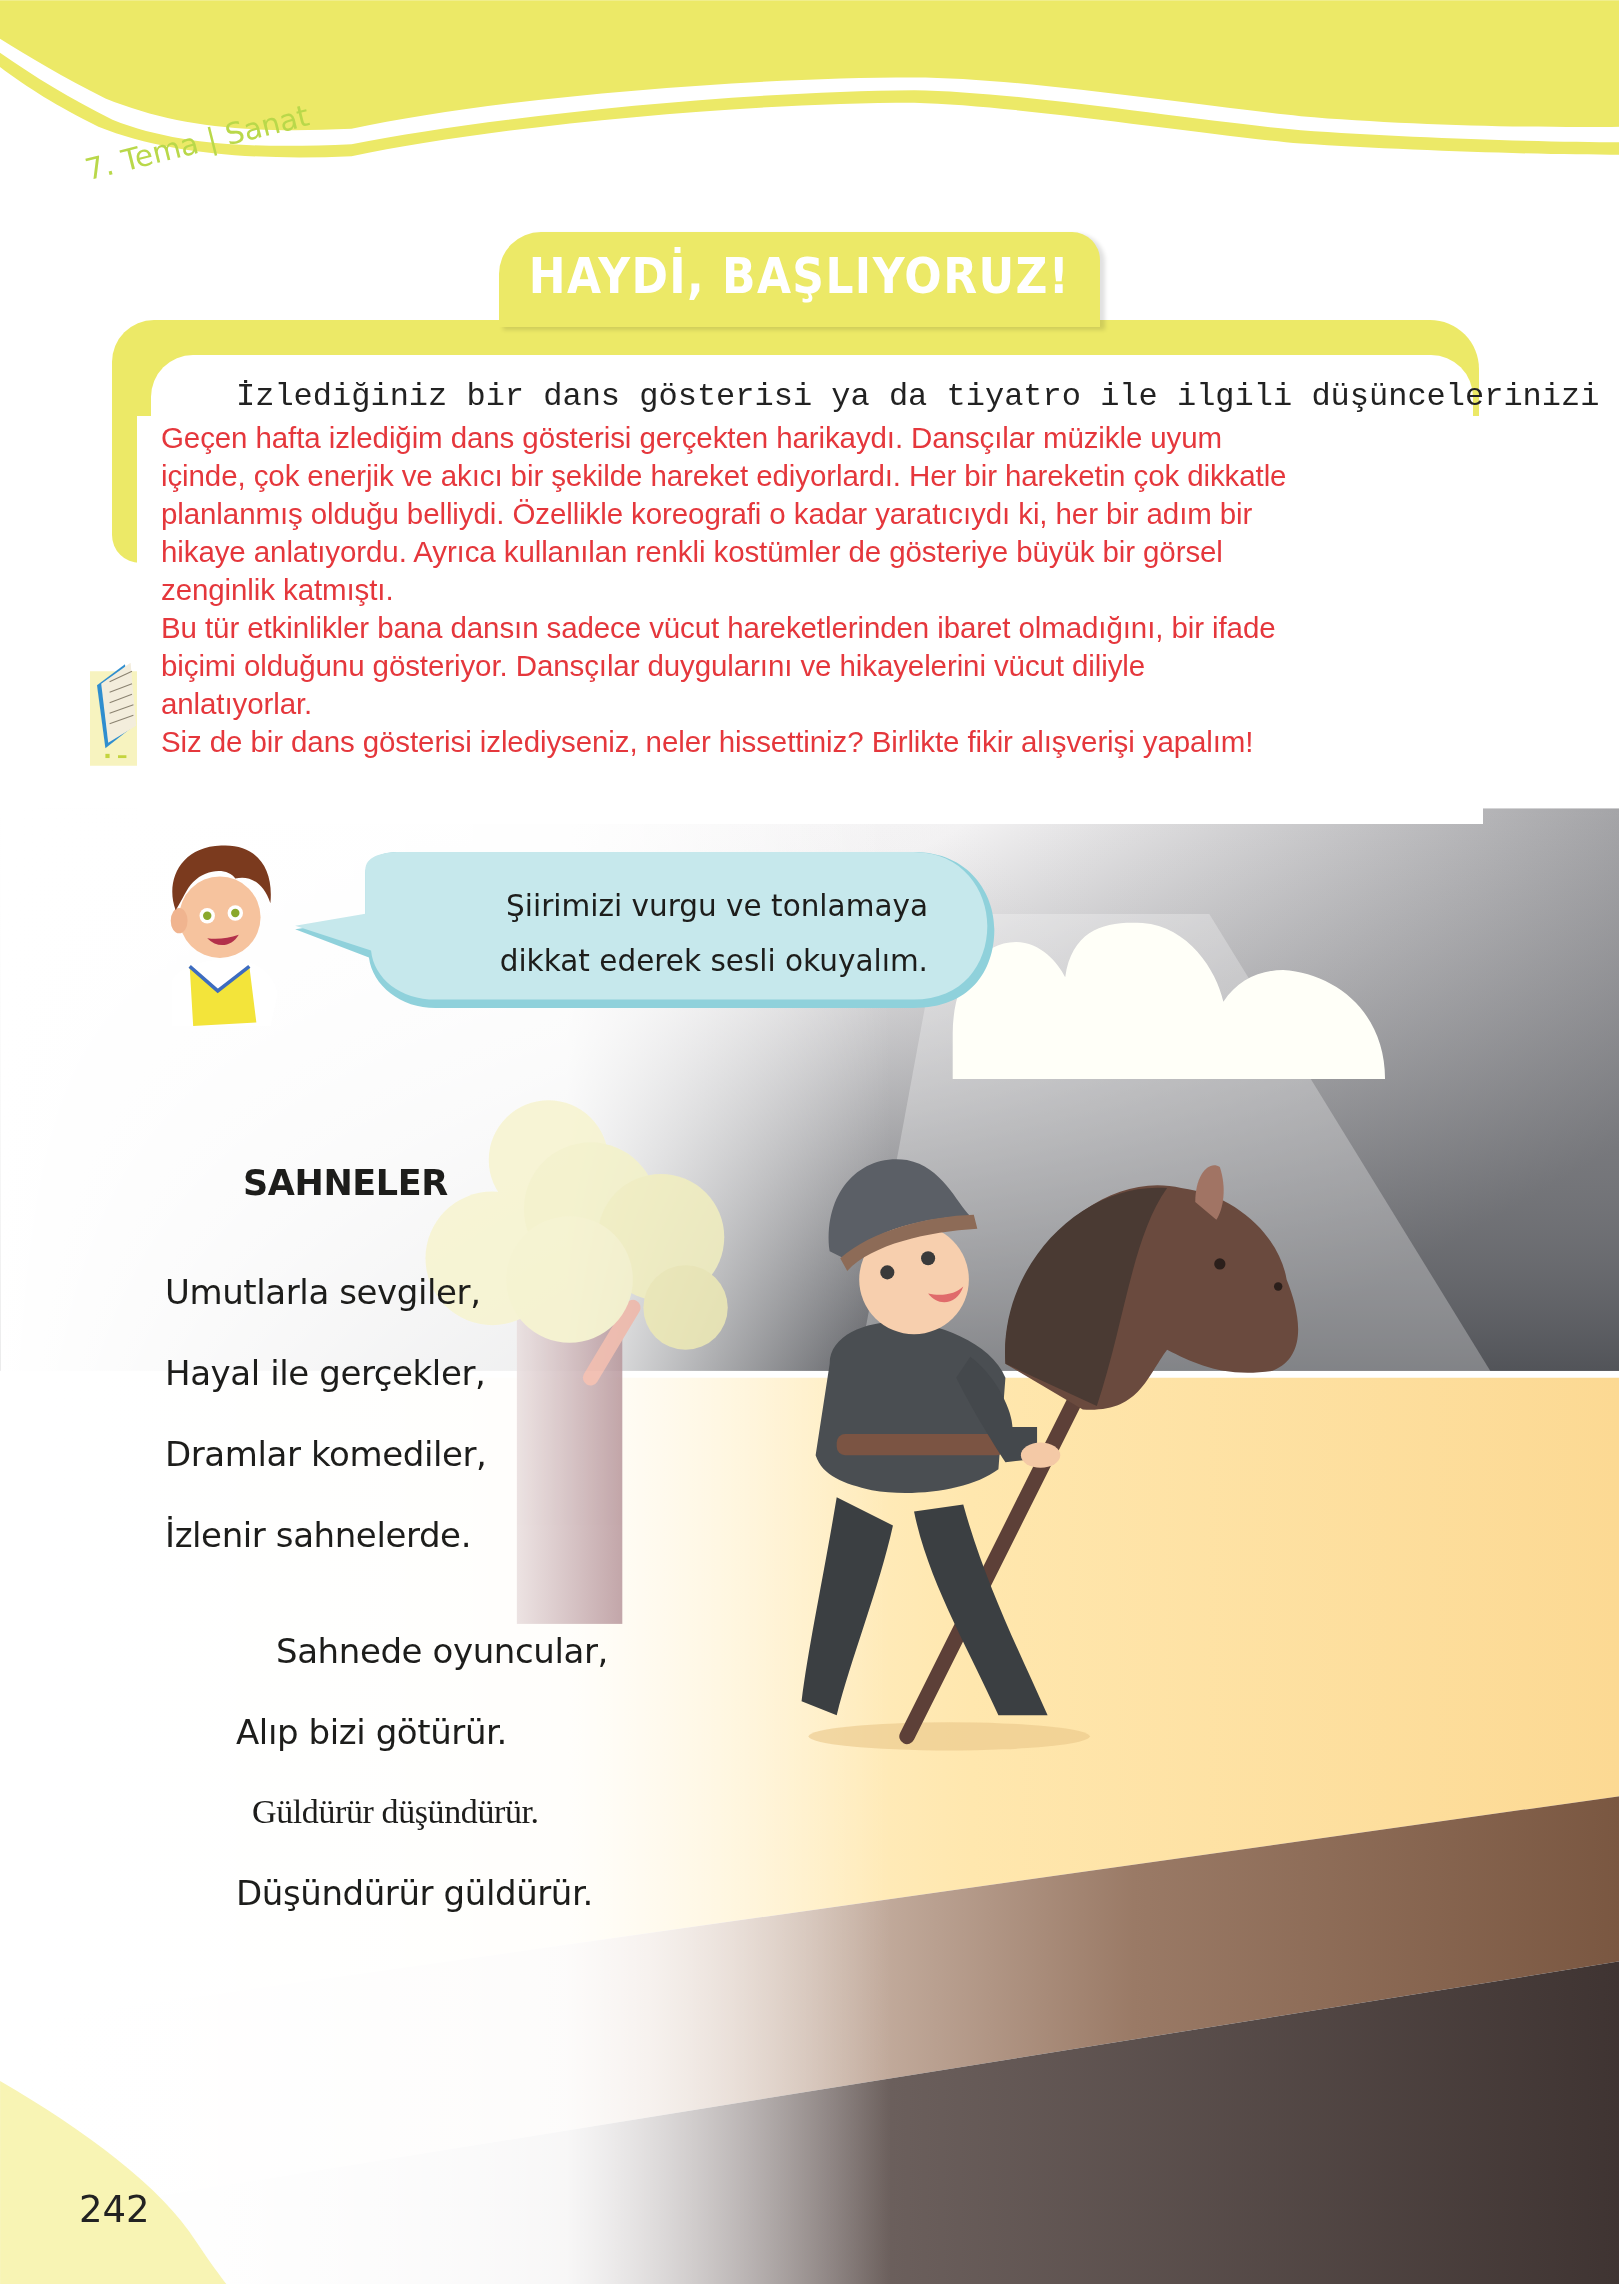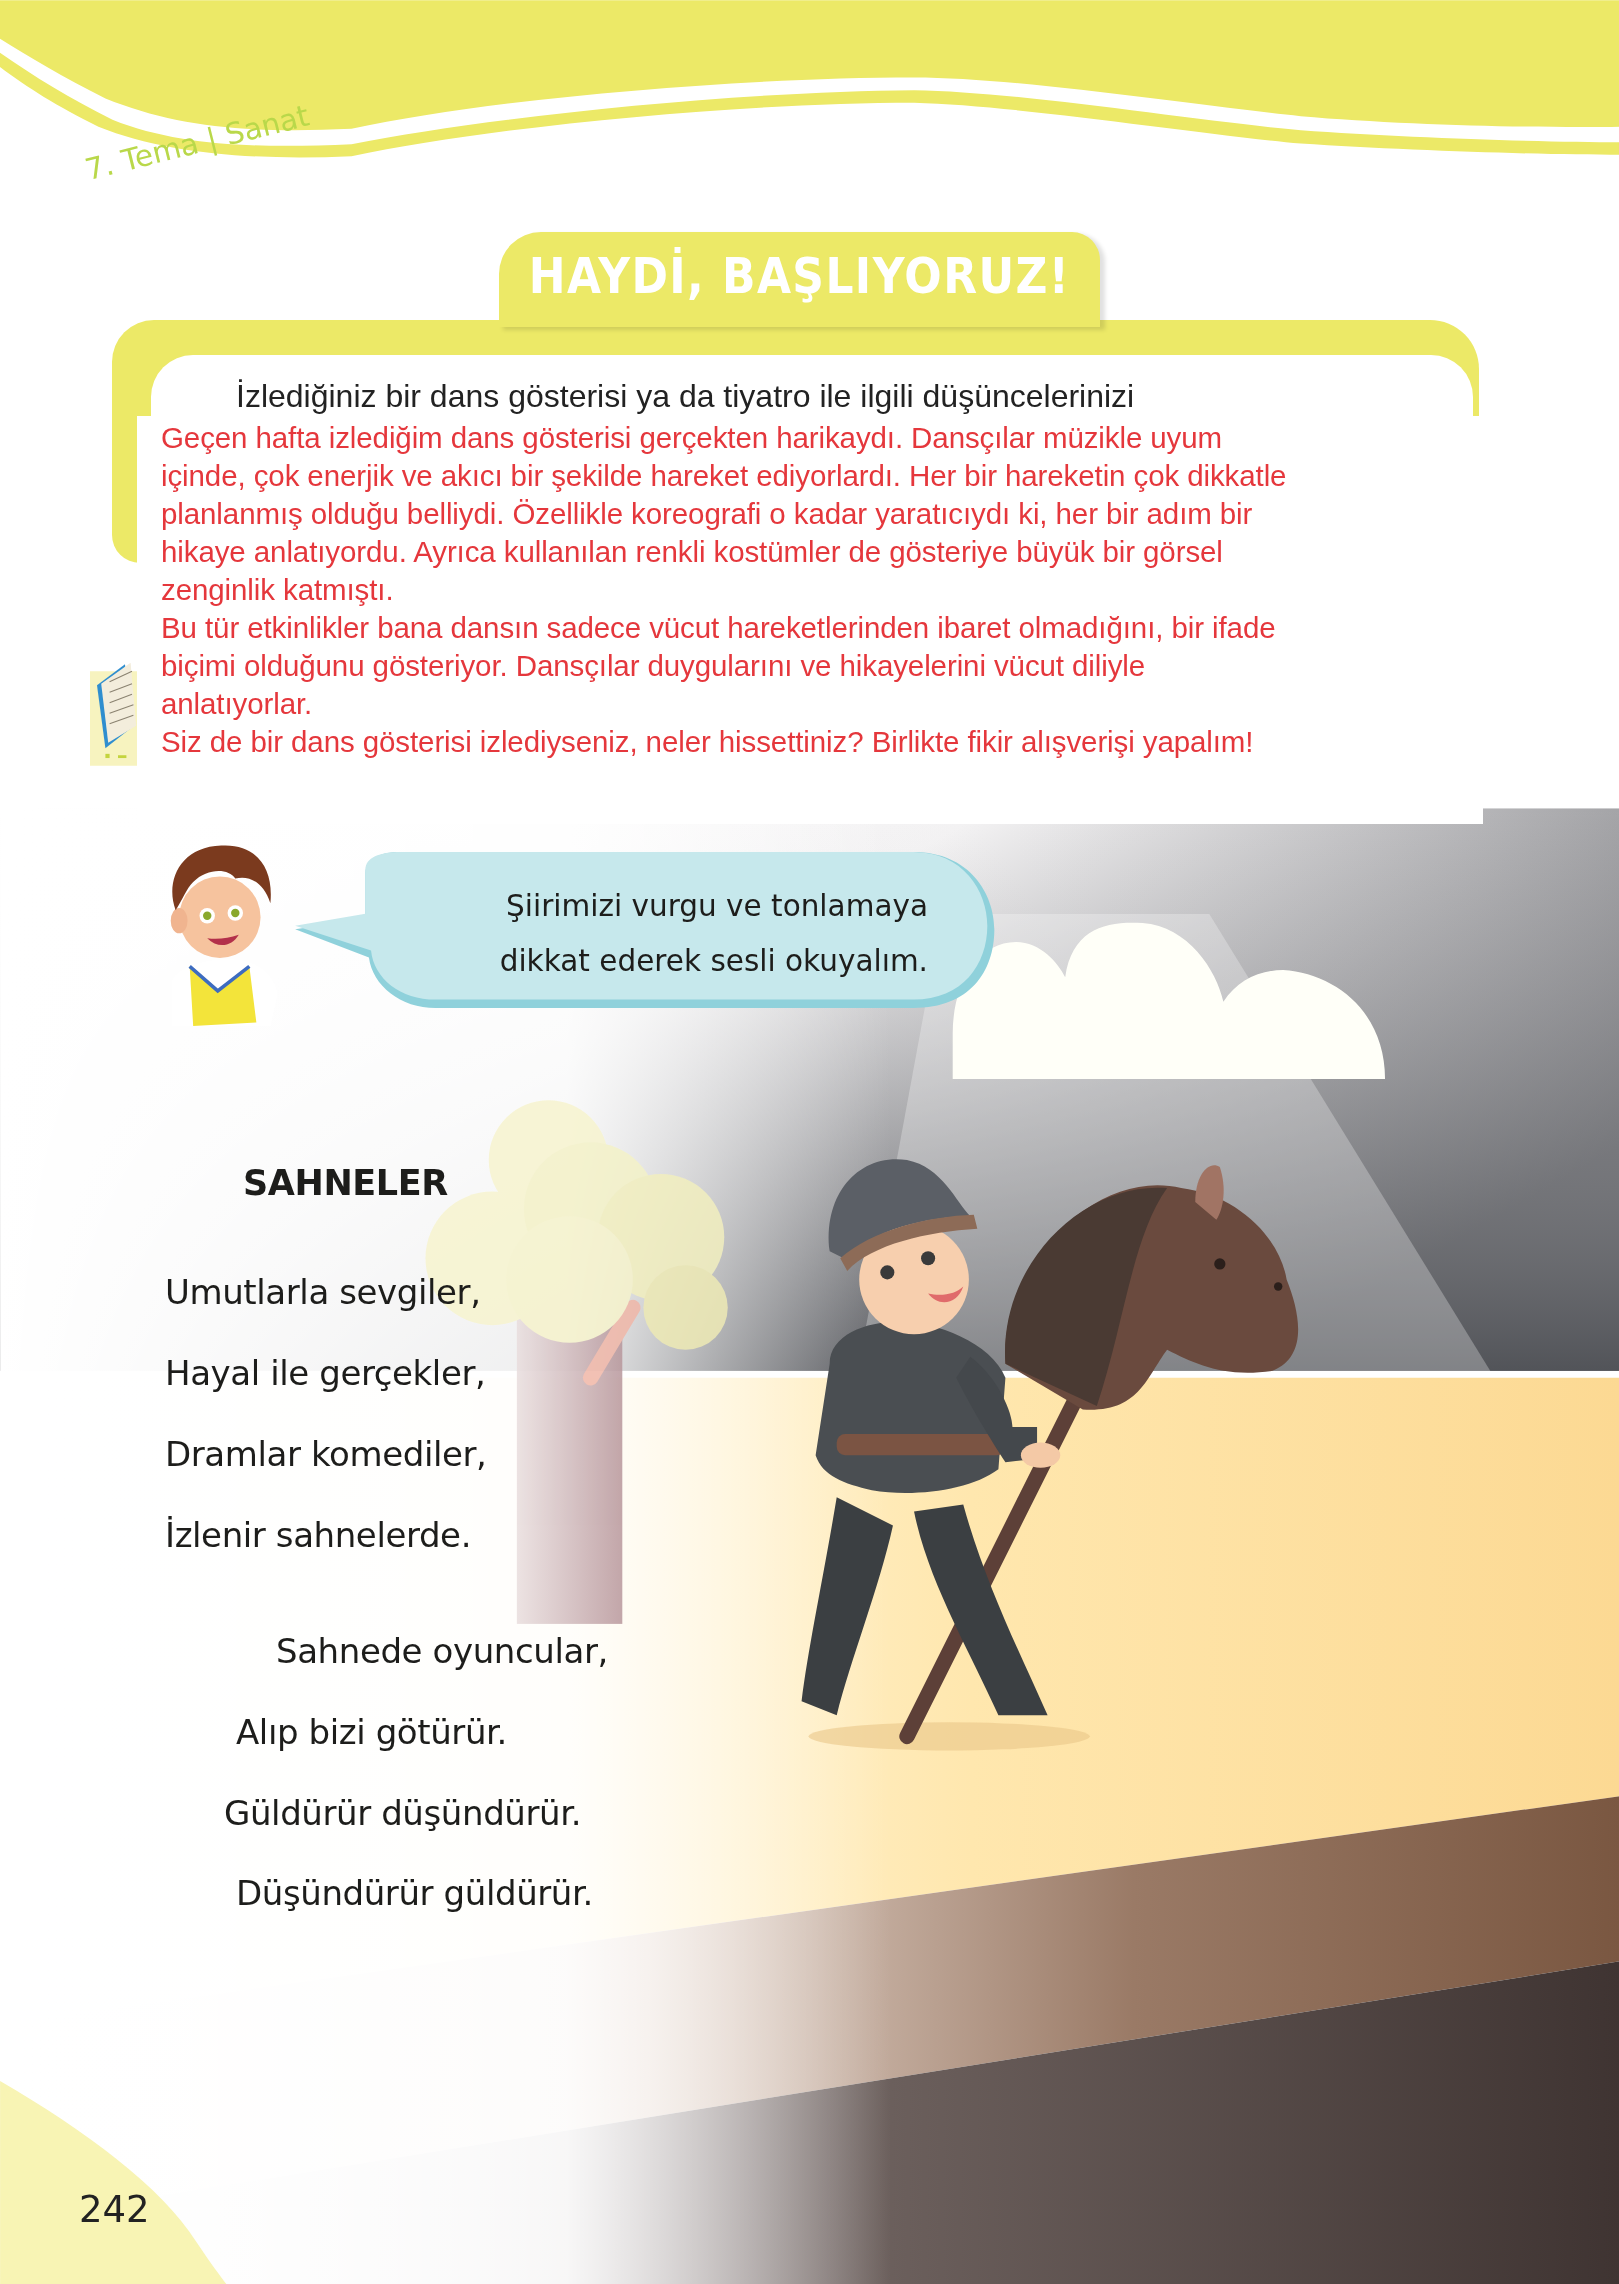--- a/index.html
+++ b/index.html
@@ -5,21 +5,21 @@
   html, body { margin:0; padding:0; }
   body { width:1620px; height:2284px; position:relative; overflow:hidden; background:#ffffff; font-family:"DejaVu Sans", sans-serif; }
   .abs { position:absolute; }
   
   #scene { left:0; top:0; width:1620px; height:2284px; }
   
   #tab { left:499px; top:232px; width:601px; height:95px; background:#ece967; border-radius:42px 28px 0 0; box-shadow:4.2px 2.8px 4.2px rgba(0,0,0,0.12); }
   #tab-title { left:499px; top:250px; width:601px; text-align:center; color:#ffffff; font-family:"DejaVu Sans", sans-serif; font-weight:bold; font-size:44px; letter-spacing:1.4px; transform:scaleY(1.15); }
   #frame { left:112px; top:320px; width:1367px; height:243px; background:#ece967; border-radius:42px 49px 28px 28px; }
   #frame-inner { left:151px; top:355px; width:1322px; height:295px; background:#ffffff; border-radius:42px 42px 0 0; }
-  #prompt { left:236px; top:378px; color:#222; font-family:Liberation Sans, sans-serif; font-size:32px; white-space:nowrap; height:39px; overflow:hidden; }
+  #prompt { left:236px; top:378px; color:#222; font-family:Liberation Mono, monospace; font-size:32px; white-space:nowrap; height:39px; overflow:hidden; }
   #answer { left:137px; top:416px; width:1346px; height:408px; background:#ffffff; box-sizing:border-box; padding:2.8px 0 0 0; }
   #answer p { margin:0; color:#e5373c; font-family:"Liberation Sans", sans-serif; font-weight:normal; font-size:29.5px; line-height:38px; white-space:nowrap; letter-spacing:-0.1px;padding-left:24px; }
   #book { left:90px; top:650px; width:49px; height:116px; }
   
   #boy { left:151px; top:840px; width:137px; height:186px; }
   #bubble { left:295px; top:852px; width:703px; height:156px; }
   #bubble-text { left:394px; top:879px; width:534px; text-align:right; color:#1d1d1b; font-family:"DejaVu Sans", sans-serif; font-size:29.5px; line-height:55px; font-weight:500; }
   
   #poem-title { left:243px; top:1163px; font-family:"DejaVu Sans", sans-serif; font-weight:bold; font-size:35px; color:#1d1d1b; letter-spacing:-0.4px; }
   .verse { position:absolute; font-family:"DejaVu Sans", sans-serif; font-size:34px; color:#1d1d1b; white-space:nowrap; letter-spacing:-0.4px; }
@@ -190,20 +190,20 @@
   <div>dikkat ederek sesli okuyalım.</div>
 </div>
 
 <div class="abs" id="poem-title">SAHNELER</div>
 <div class="verse" style="left:165px;top:1272px;">Umutlarla sevgiler,</div>
 <div class="verse" style="left:165px;top:1353px;">Hayal ile gerçekler,</div>
 <div class="verse" style="left:165px;top:1434px;">Dramlar komediler,</div>
 <div class="verse" style="left:165px;top:1515px;">İzlenir sahnelerde.</div>
 <div class="verse" style="left:236px;top:1631px;margin-left:40px;">Sahnede oyuncular,</div>
 <div class="verse" style="left:236px;top:1712px;">Alıp bizi götürür.</div>
-<div class="verse" style="left:224px;top:1793px;">Güldürür düşündürür.</div>
+<div class="verse" style="left:252px;top:1793px;font-family:Liberation Serif, serif;">Güldürür düşündürür.</div>
 <div class="verse" style="left:236px;top:1873px;">Düşündürür güldürür.</div>
 
 <svg class="abs" style="left:0;top:2081px;" width="239" height="203" viewBox="0 0 340 289">
   <path d="M0,0 C120,70 230,150 280,230 C300,260 315,280 322,289 L0,289 Z" fill="#f8f4b4"></path>
 </svg>
 <div class="abs" id="page-num">242</div>
 
 
 </body></html>

